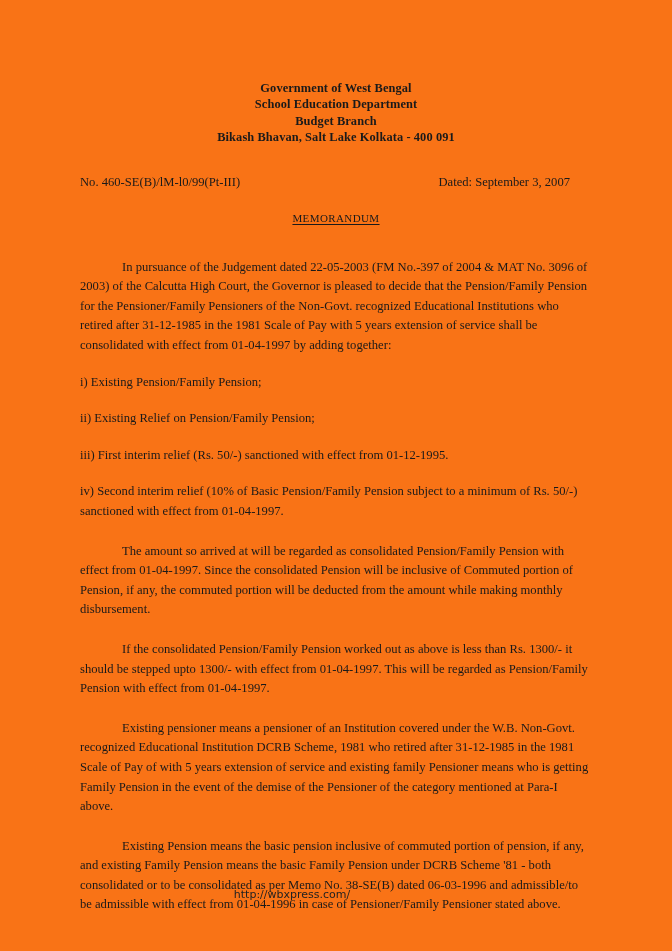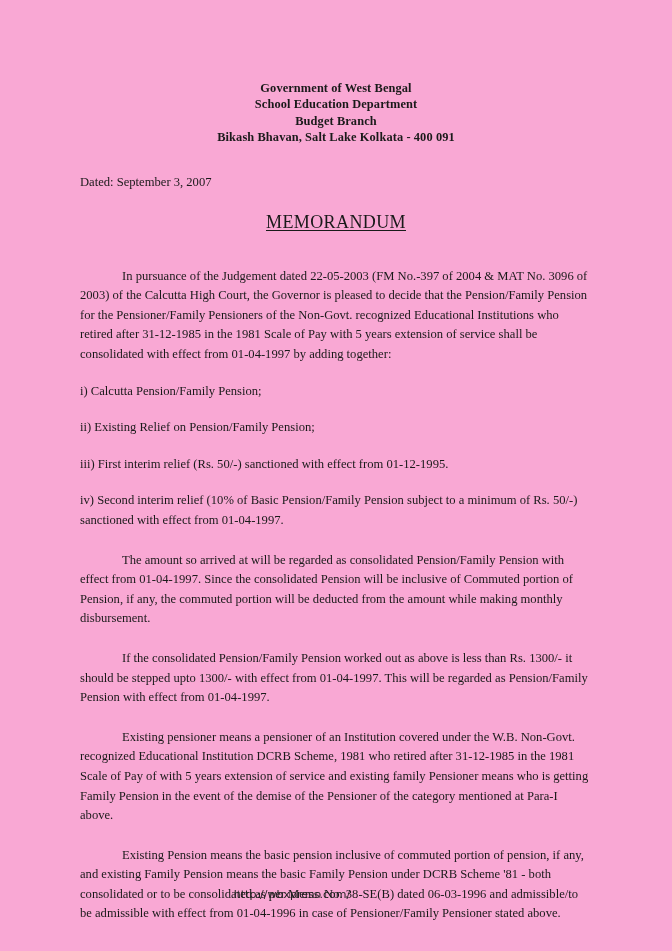--- a/index.html
+++ b/index.html
@@ -14,21 +14,21 @@
     font-family: "Liberation Serif", "DejaVu Serif", serif;
     color: #1a1a1a;
     overflow: hidden;
   }
 
   .page {
     position: absolute;
     left: 0; top: 0;
     width: 672px;
     height: 951px;
-    background: #f9a8d4;
+    background: #f97316;
   }
 
   .content {
     position: absolute;
     left: 80px;
     top: 80px;
     width: 512px;
   }
 
   
@@ -53,21 +53,21 @@
   .ref-no { white-space: nowrap; }
   .ref-date {
     white-space: nowrap;
     padding-right: 22px;
   }
 
   
   .memo-title {
     text-align: center;
     margin-top: 22px;
-    font-size: 18px;
+    font-size: 11px;
     letter-spacing: 0.4px;
   }
   .memo-title span {
     text-decoration: underline;
     text-underline-offset: 2px;
   }
 
   
   .para {
     font-size: 12.6px;
@@ -106,28 +106,29 @@
   <div class="content">
 
     <div class="letterhead">
       <div>Government of West Bengal</div>
       <div>School Education Department</div>
       <div>Budget Branch</div>
       <div>Bikash Bhavan, Salt Lake Kolkata - 400 091</div>
     </div>
 
     <div class="ref-row">
+      <div class="ref-no">No. 460-SE(B)/lM-l0/99(Pt-III)</div>
       <div class="ref-date">Dated: September 3, 2007</div>
     </div>
 
     <div class="memo-title"><span>MEMORANDUM</span></div>
 
     <div class="para indent first">In pursuance of the Judgement dated 22-05-2003 (FM No.-397 of 2004 &amp; MAT No. 3096 of 2003) of the Calcutta High Court, the Governor is pleased to decide that the Pension/Family Pension for the Pensioner/Family Pensioners of the Non-Govt. recognized Educational Institutions who retired after 31-12-1985 in the 1981 Scale of Pay with 5 years extension of service shall be consolidated with effect from 01-04-1997 by adding together:</div>
 
-    <div class="list-item">i) Calcutta Pension/Family Pension;</div>
+    <div class="list-item">i) Existing Pension/Family Pension;</div>
     <div class="list-item">ii) Existing Relief on Pension/Family Pension;</div>
     <div class="list-item">iii) First interim relief (Rs. 50/-) sanctioned with effect from 01-12-1995.</div>
     <div class="list-item">iv) Second interim relief (10% of Basic Pension/Family Pension subject to a minimum of Rs. 50/-) sanctioned with effect from 01-04-1997.</div>
 
     <div class="para indent block-gap">The amount so arrived at will be regarded as consolidated Pension/Family Pension with effect from 01-04-1997. Since the consolidated Pension will be inclusive of Commuted portion of Pension, if any, the commuted portion will be deducted from the amount while making monthly disbursement.</div>
 
     <div class="para indent block-gap">If the consolidated Pension/Family Pension worked out as above is less than Rs. 1300/- it should be stepped upto 1300/- with effect from 01-04-1997. This will be regarded as Pension/Family Pension with effect from 01-04-1997.</div>
 
     <div class="para indent block-gap">Existing pensioner means a pensioner of an Institution covered under the W.B. Non-Govt. recognized Educational Institution DCRB Scheme, 1981 who retired after 31-12-1985 in the 1981 Scale of Pay of with 5 years extension of service and existing family Pensioner means who is getting Family Pension in the event of the demise of the Pensioner of the category mentioned at Para-I above.</div>
 

